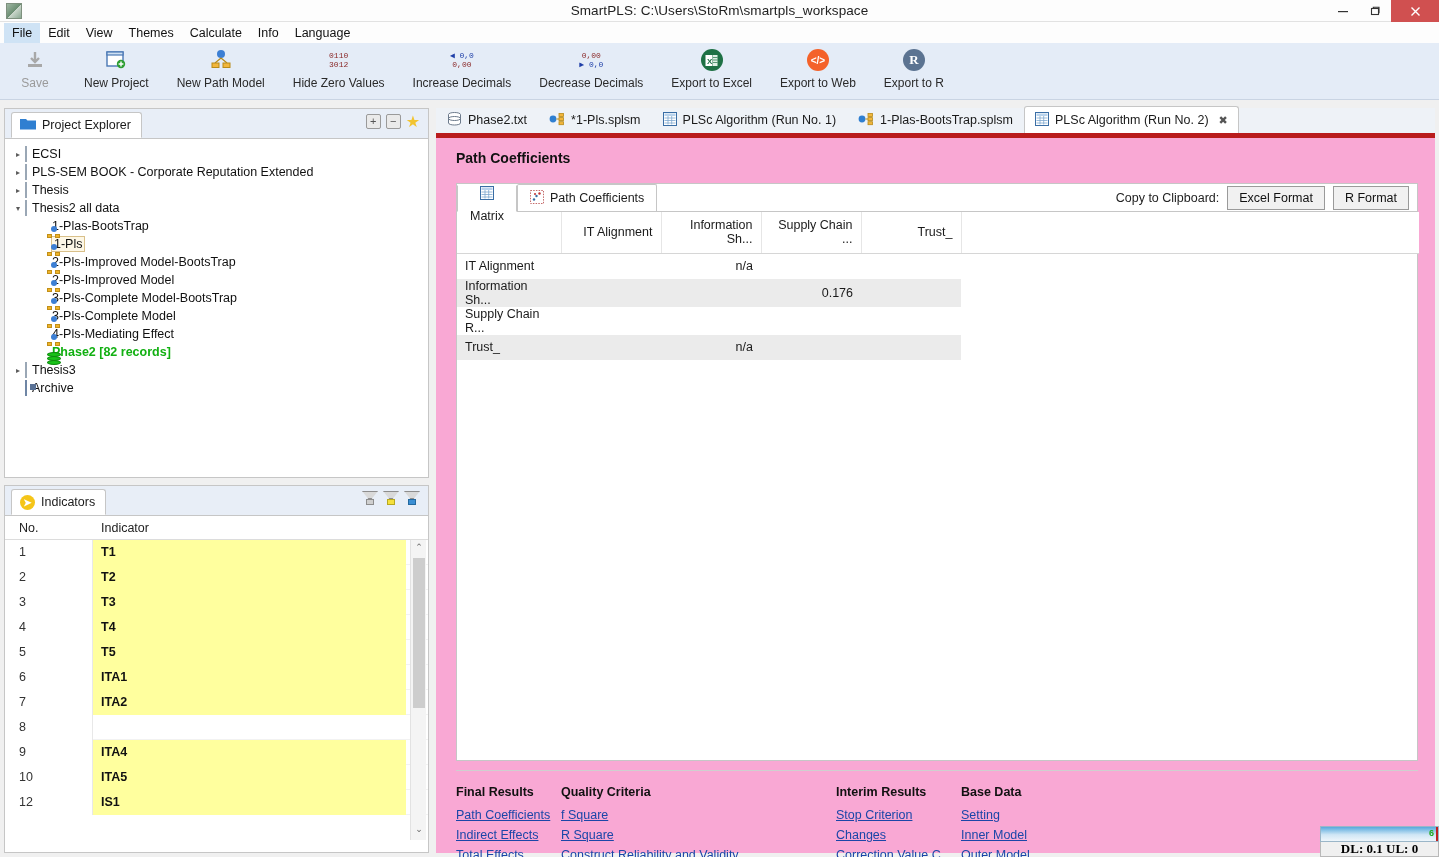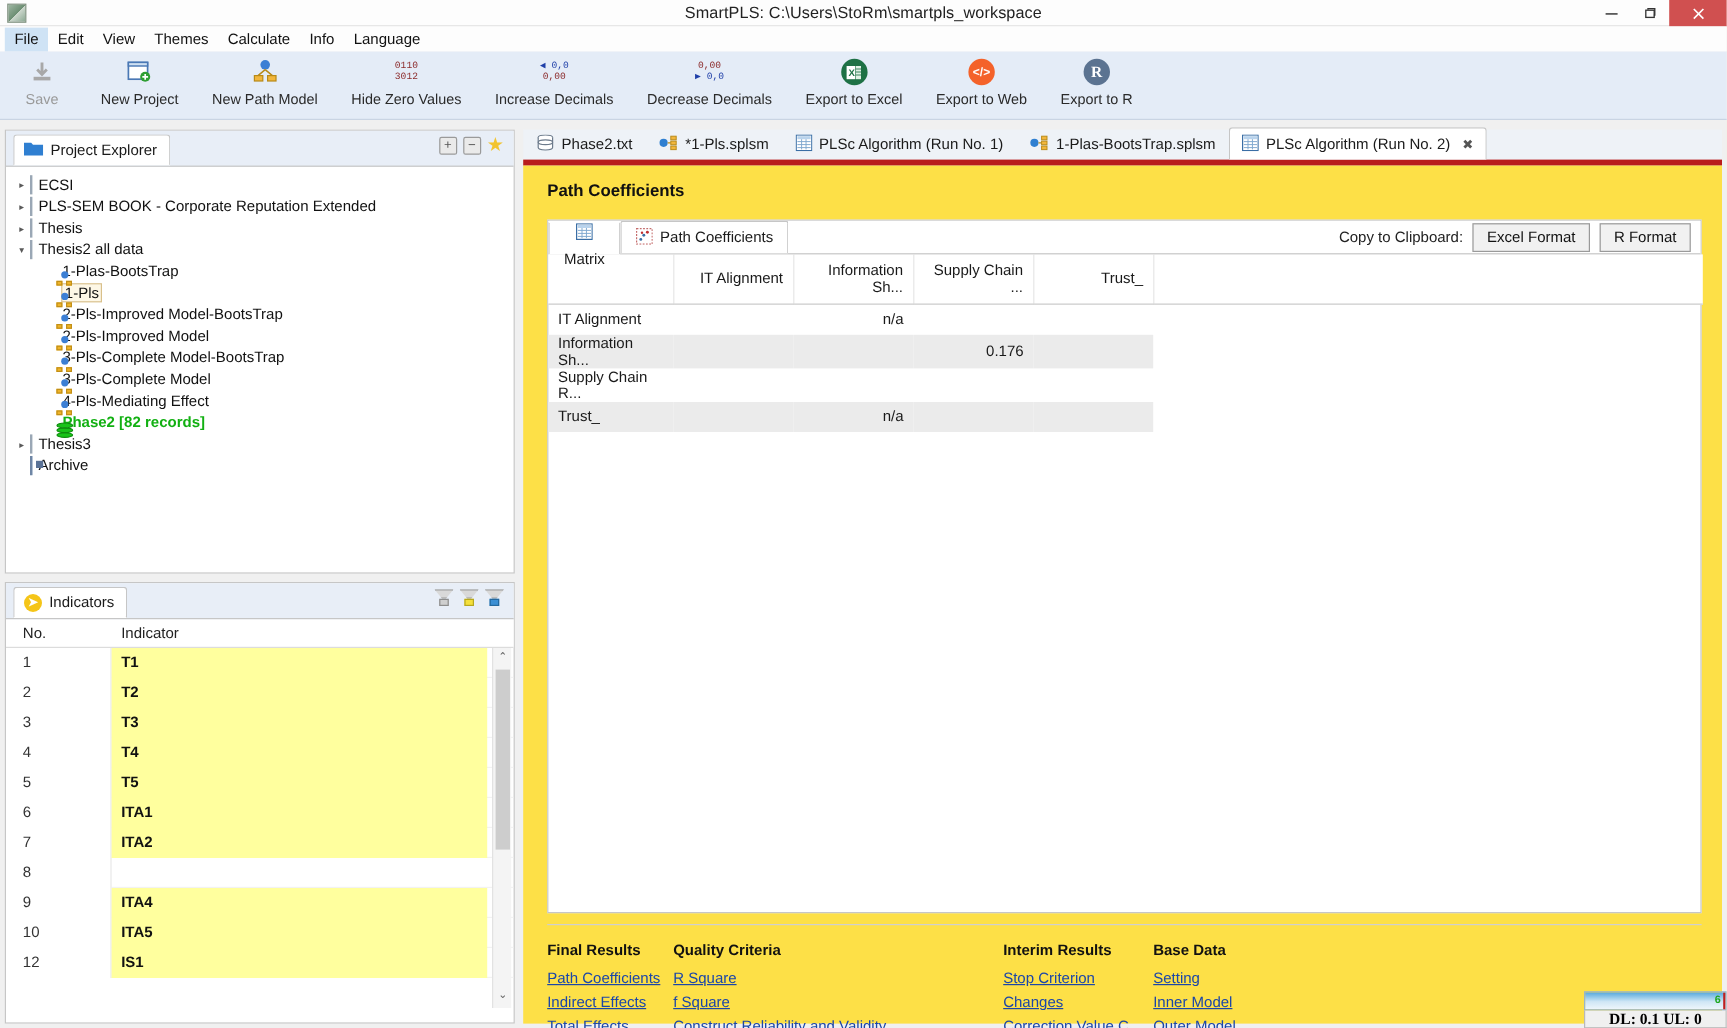--- a/index.html
+++ b/index.html
@@ -160,21 +160,21 @@
   }
   .edtabs { height:30px; background:#eef2f7; border-bottom:5px solid #b91c1c;
             display:flex; align-items:flex-end; }
   .edtab { display:flex; align-items:center; gap:6px; height:27px; padding:0 10px;
            font-size:12.5px; color:#1a1a1a; border:1px solid transparent;
            border-bottom:none; white-space:nowrap; }
   .edtab.active { background:#fff; border-color:#c6c6c6; border-radius:3px 3px 0 0;
                   position:relative; z-index:2; }
   .edtab .closex { margin-left:4px; color:#555; font-size:11px; }
 
-  .edbody { position:absolute; left:0; top:30px; width:999px; height:715px; background:#fde047; }
+  .edbody { position:absolute; left:0; top:30px; width:999px; height:715px; background:#f9a8d4; }
 
   .ed-title { font-size:14px; font-weight:bold; color:#111; padding:12px 0 8px 20px; }
 
   .res-panel { position:absolute; left:20px; top:45px; width:962px; height:578px;
                border:1px solid #c6c6c6; background:#fff; }
   .res-tabstrip { height:28px; background:#fff; border-bottom:1px solid #c6c6c6;
                   display:flex; align-items:flex-end; position:relative; }
   .res-tab { display:flex; align-items:center; gap:6px; height:27px; padding:0 12px;
              font-size:12.5px; }
   .res-tab.active { background:#fff; border-left:1px solid #c6c6c6;
@@ -670,22 +670,22 @@
       <div class="link-sep"></div>
       <div class="link-cols" id="linkcols">
           <div class="link-col" style="width:105px">
      <h4>Final Results</h4>
      <a href="#">Path Coefficients</a>
             <a href="#">Indirect Effects</a>
             <a href="#">Total Effects</a>
    </div>
           <div class="link-col" style="width:275px">
      <h4>Quality Criteria</h4>
-     <a href="#">R Square</a>
-            <a href="#">f Square</a>
+     <a href="#">f Square</a>
+            <a href="#">R Square</a>
             <a href="#">Construct Reliability and Validity</a>
    </div>
           <div class="link-col" style="width:125px">
      <h4>Interim Results</h4>
      <a href="#">Stop Criterion Changes</a>
             <a href="#">Correction Value C</a>
    </div>
           <div class="link-col" style="">
      <h4>Base Data</h4>
      <a href="#">Setting</a>

